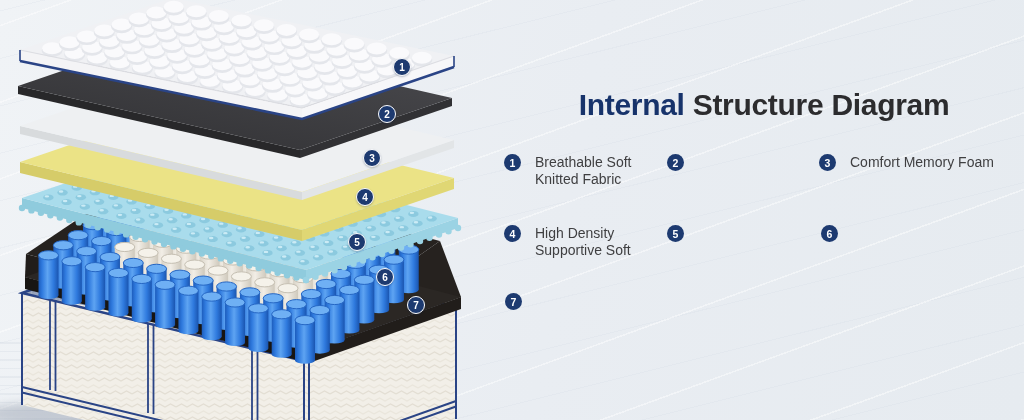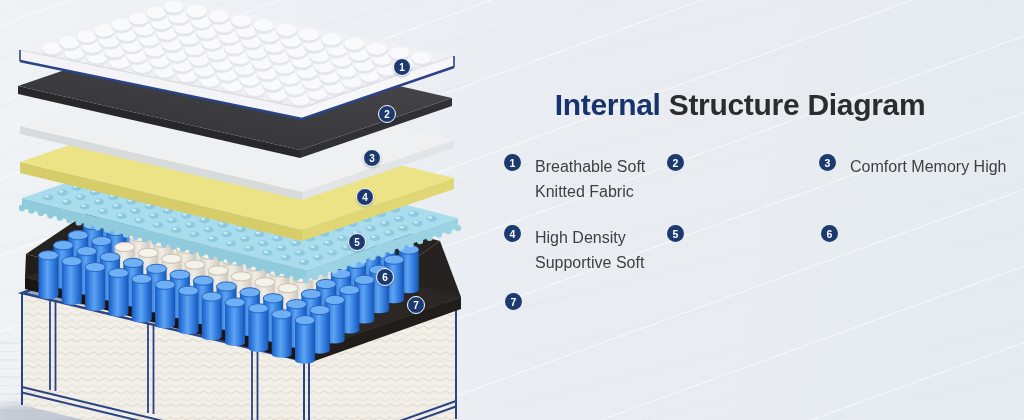--- a/index.html
+++ b/index.html
@@ -9,29 +9,29 @@
     font-family:"Liberation Sans", sans-serif; }
   .rays { position:absolute; inset:0;
     background:
       repeating-linear-gradient(340deg, rgba(255,255,255,.45) 0 1.5px, rgba(255,255,255,0) 1.5px 72px),
       repeating-linear-gradient(346deg, rgba(205,213,225,.18) 0 1px, rgba(255,255,255,0) 1px 46px);
   }
   .floor { position:absolute; left:0; bottom:0; width:380px; height:78px;
     background: repeating-linear-gradient(180deg, rgba(188,198,211,.28) 0 1.5px, rgba(255,255,255,0) 1.5px 8.5px);
     opacity:.7; }
   svg.mattress { position:absolute; left:0; top:0; }
-  .title { position:absolute; left:500px; top:88px; width:480px; text-align:center;
+  .title { position:absolute; left:524px; top:88px; width:480px; text-align:center;
     font-size:30px; font-weight:bold; letter-spacing:-0.3px; }
   .title .t1 { color:#17336b; }
   .title .t2 { color:#2c2c2e; }
   .legend-item { position:absolute; display:flex; align-items:flex-start; gap:14px; }
   .dot { width:17px; height:17px; border-radius:50%; background:#1d3a70; color:#fff;
     font-size:10.5px; font-weight:bold; display:flex; align-items:center; justify-content:center;
     flex:0 0 17px; }
-  .lbl { font-size:16px; line-height:25px; color:#3f3f41; white-space:pre-line; }
+  .lbl { font-size:14px; line-height:17px; color:#3f3f41; white-space:pre-line; }
   .marker { position:absolute; width:18px; height:18px; border-radius:50%;
     background:#1d3a70; border:1.5px solid #ffffff; color:#fff; font-size:10px; font-weight:bold;
     display:flex; align-items:center; justify-content:center;
     box-shadow:0 1px 2px rgba(20,40,80,.3); }
 </style>
 </head>
 <body>
 
 <div class="page">
   <div class="rays"></div>
@@ -1208,21 +1208,21 @@
     <div class="legend-item" style="left:504px; top:154px;">
       <div class="dot">1</div>
       <div class="lbl">Breathable Soft
 Knitted Fabric</div>
     </div>
     <div class="legend-item" style="left:667px; top:154px;">
       <div class="dot">2</div>
     </div>
     <div class="legend-item" style="left:819px; top:154px;">
       <div class="dot">3</div>
-      <div class="lbl">Comfort Memory High</div>
+      <div class="lbl">Comfort Memory Foam</div>
     </div>
     <div class="legend-item" style="left:504px; top:225px;">
       <div class="dot">4</div>
       <div class="lbl">High Density
 Supportive Soft</div>
     </div>
     <div class="legend-item" style="left:667px; top:225px;">
       <div class="dot">5</div>
     </div>
     <div class="legend-item" style="left:821px; top:225px;">

